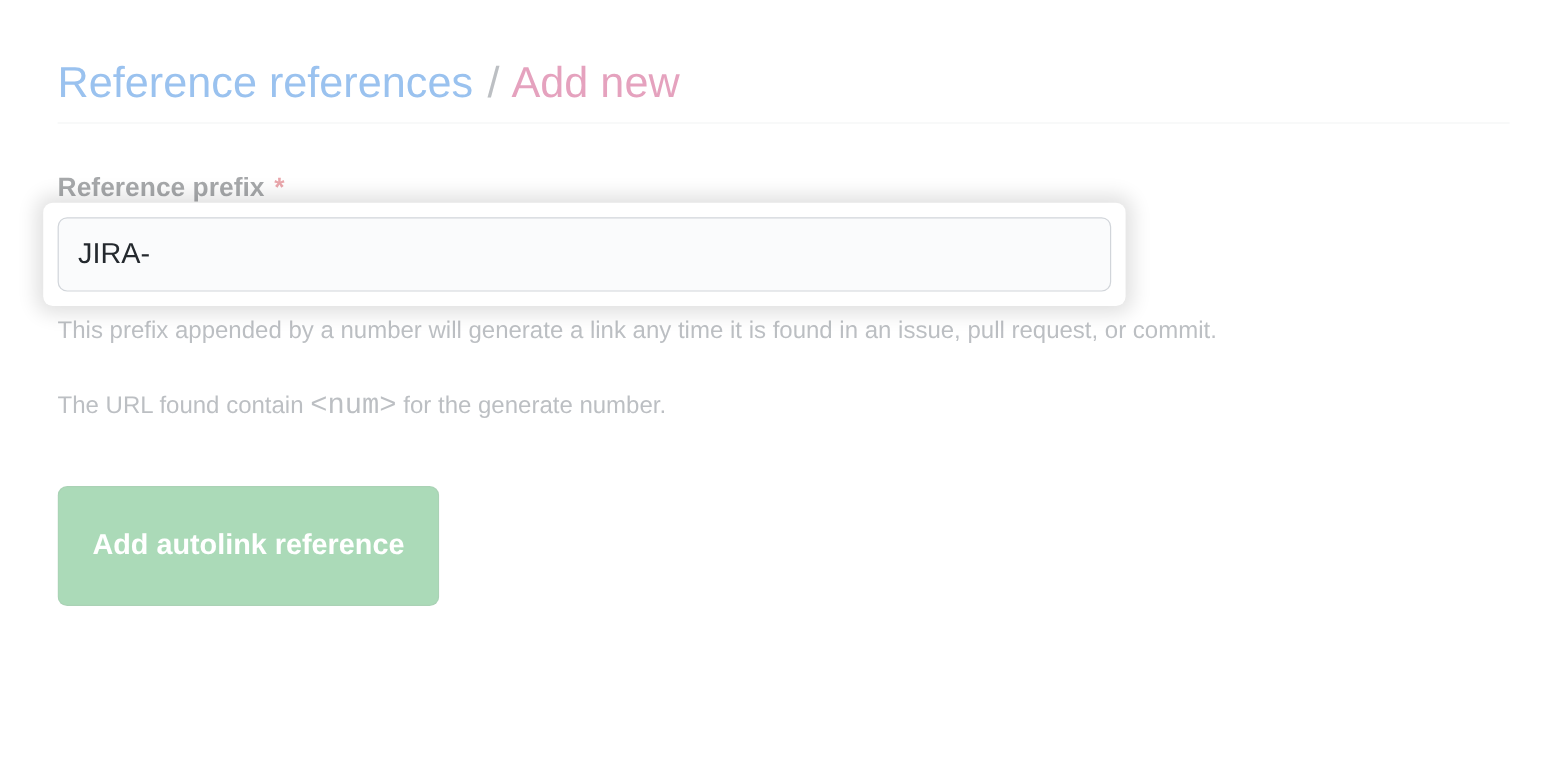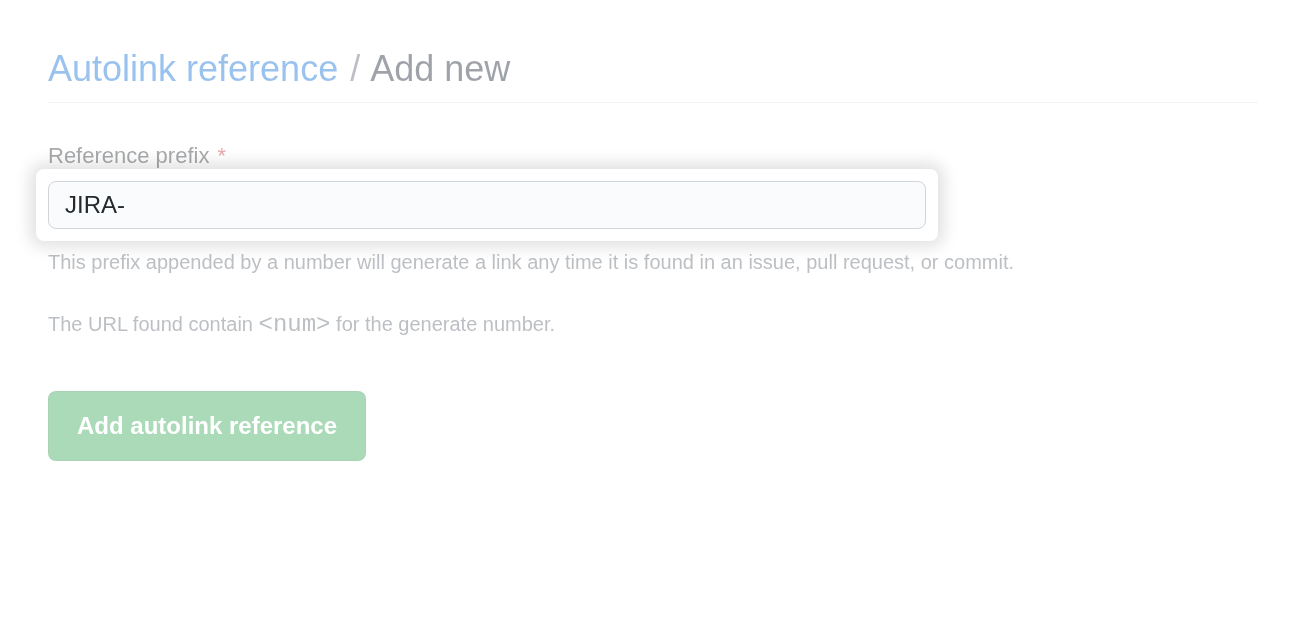--- a/index.html
+++ b/index.html
@@ -33,55 +33,55 @@
     }
     .breadcrumb a {
       color: #0366d6;
       text-decoration: none;
     }
     .breadcrumb .sep {
       color: #586069;
       margin: 0 2px;
     }
     .breadcrumb .current {
-      color: #0f172a;
+      color: #be185d;
     }
     .divider {
       border: none;
       border-top: 1px solid #e1e4e8;
       margin-bottom: 40px;
     }
     .field-group {
       margin-bottom: 30px;
     }
     .field-label {
       display: block;
       font-size: 22px;
-      font-weight: 400;
+      font-weight: 700;
       color: #24292e;
       margin-bottom: 12px;
     }
     .required-star {
       color: #cb2431;
       margin-left: 2px;
     }
     .input-highlight-wrap {
       position: relative;
       z-index: 10;
       background: #ffffff;
       border-radius: 8px;
       padding: 12px;
       margin: -12px;
       margin-bottom: 6px;
       box-shadow: 0 0 16px 6px rgba(0,0,0,0.12);
     }
     .text-input {
       width: 878px;
       max-width: 100%;
-      height: 48px;
+      height: 62px;
       padding: 10px 16px;
       font-size: 24px;
       line-height: 1.4;
       color: #24292e;
       background-color: #fafbfc;
       border: 1px solid #d1d5da;
       border-radius: 8px;
       outline: none;
       font-family: inherit;
     }
@@ -95,42 +95,42 @@
       font-size: 20px;
       color: #586069;
       line-height: 1.5;
     }
     .help-code {
       font-family: "SFMono-Regular", Consolas, "Liberation Mono", Menlo, monospace;
       font-size: 24px;
     }
     .submit-button {
       display: inline-block;
-      padding: 17px 28px;
+      padding: 32px 28px;
       font-size: 24px;
       font-weight: 600;
       color: #ffffff;
       background-color: #2ea44f;
       border: 1px solid rgba(27,31,35,0.15);
       border-radius: 8px;
       cursor: pointer;
       font-family: inherit;
       line-height: 1.4;
       margin-top: 18px;
     }
   </style>
 </head>
 <body>
 
 
 
 <div class="dim-overlay"></div>
 
 <h1 class="breadcrumb">
-  <a href="#">Autolink reference</a>
+  <a href="#">Reference references</a>
   <span class="sep">/</span>
   <span class="current">Add new</span>
 </h1>
 
 <hr class="divider">
 
 <div class="field-group">
   <label class="field-label">
     <span>Reference prefix</span>
     <span class="required-star">*</span>

